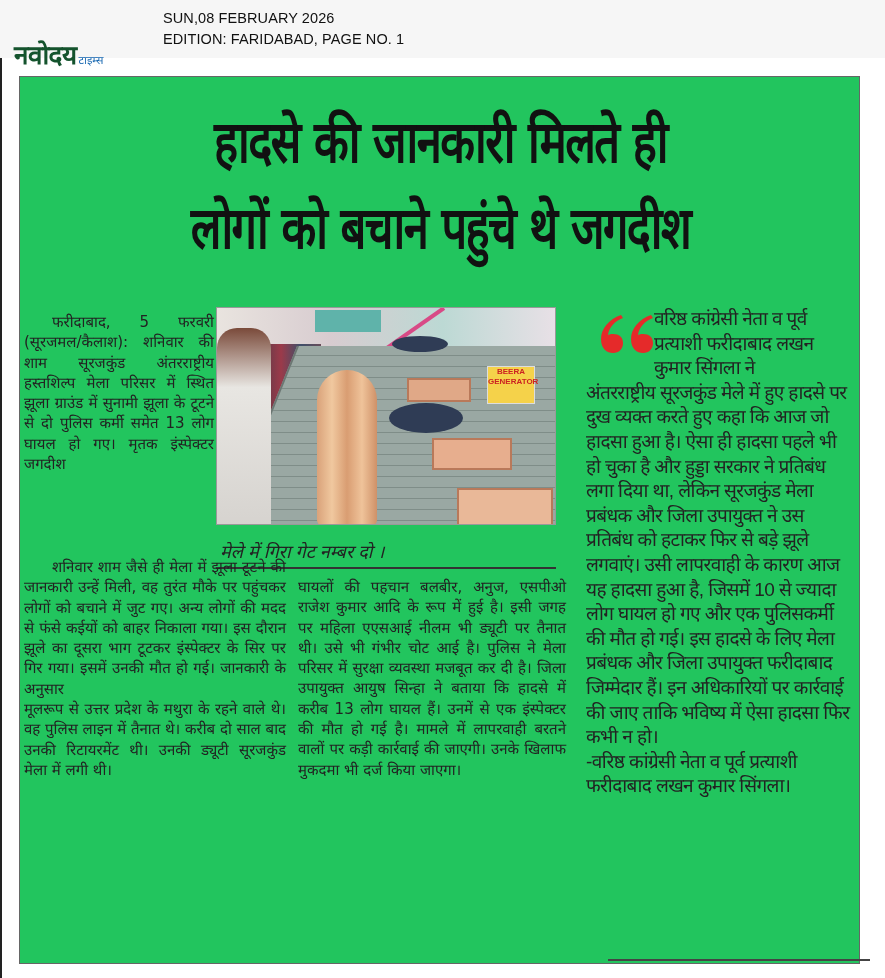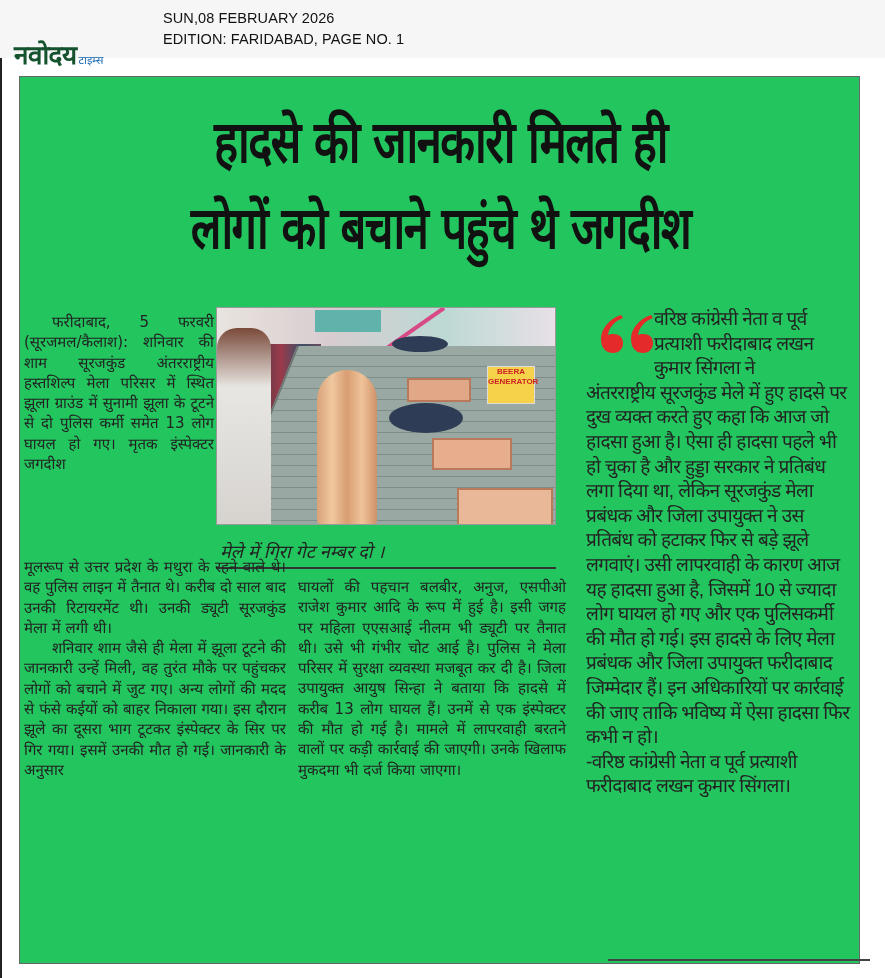--- a/index.html
+++ b/index.html
@@ -139,22 +139,22 @@
     <div class="panel2"></div>
     <div class="panel3"></div>
     <div class="sign-yellow">BEERA GENERATOR</div>
     <div class="person-left"></div>
   </div>
 
   <div class="caption">मेले में गिरा गेट नम्बर दो ।</div>
   <div class="rule-cap"></div>
 
   <div class="col col1-lower body-text">
+    <p style="text-indent: 28px;">शनिवार शाम जैसे ही मेला में झूला टूटने की जानकारी उन्हें मिली, वह तुरंत मौके पर पहुंचकर लोगों को बचाने में जुट गए। अन्य लोगों की मदद से फंसे कईयों को बाहर निकाला गया। इस दौरान झूले का दूसरा भाग टूटकर इंस्पेक्टर के सिर पर गिर गया। इसमें उनकी मौत हो गई। जानकारी के अनुसार</p>
     <p>मूलरूप से उत्तर प्रदेश के मथुरा के रहने वाले थे। वह पुलिस लाइन में तैनात थे। करीब दो साल बाद उनकी रिटायरमेंट थी। उनकी ड्यूटी सूरजकुंड मेला में लगी थी।</p>
-    <p style="text-indent: 28px;">शनिवार शाम जैसे ही मेला में झूला टूटने की जानकारी उन्हें मिली, वह तुरंत मौके पर पहुंचकर लोगों को बचाने में जुट गए। अन्य लोगों की मदद से फंसे कईयों को बाहर निकाला गया। इस दौरान झूले का दूसरा भाग टूटकर इंस्पेक्टर के सिर पर गिर गया। इसमें उनकी मौत हो गई। जानकारी के अनुसार</p>
   </div>
 
   <div class="col col2 body-text">घायलों की पहचान बलबीर, अनुज, एसपीओ राजेश कुमार आदि के रूप में हुई है। इसी जगह पर महिला एएसआई नीलम भी ड्यूटी पर तैनात थी। उसे भी गंभीर चोट आई है। पुलिस ने मेला परिसर में सुरक्षा व्यवस्था मजबूत कर दी है। जिला उपायुक्त आयुष सिन्हा ने बताया कि हादसे में करीब 13 लोग घायल हैं। उनमें से एक इंस्पेक्टर की मौत हो गई है। मामले में लापरवाही बरतने वालों पर कड़ी कार्रवाई की जाएगी। उनके खिलाफ मुकदमा भी दर्ज किया जाएगा।</div>
 
   <svg class="quote-mark" viewBox="0 0 60 48">
     <path d="M24 6 C12 10 4 20 4 30 C4 40 10 44 16 44 C22 44 26 40 26 34 C26 28 22 25 16 25 C14 25 12 25.5 11 26 C12 18 18 12 26 9 Z" fill="#e52a2a"></path>
     <path d="M54 6 C42 10 34 20 34 30 C34 40 40 44 46 44 C52 44 56 40 56 34 C56 28 52 25 46 25 C44 25 42 25.5 41 26 C42 18 48 12 56 9 Z" fill="#e52a2a"></path>
   </svg>
 
   <div class="quote-col">

